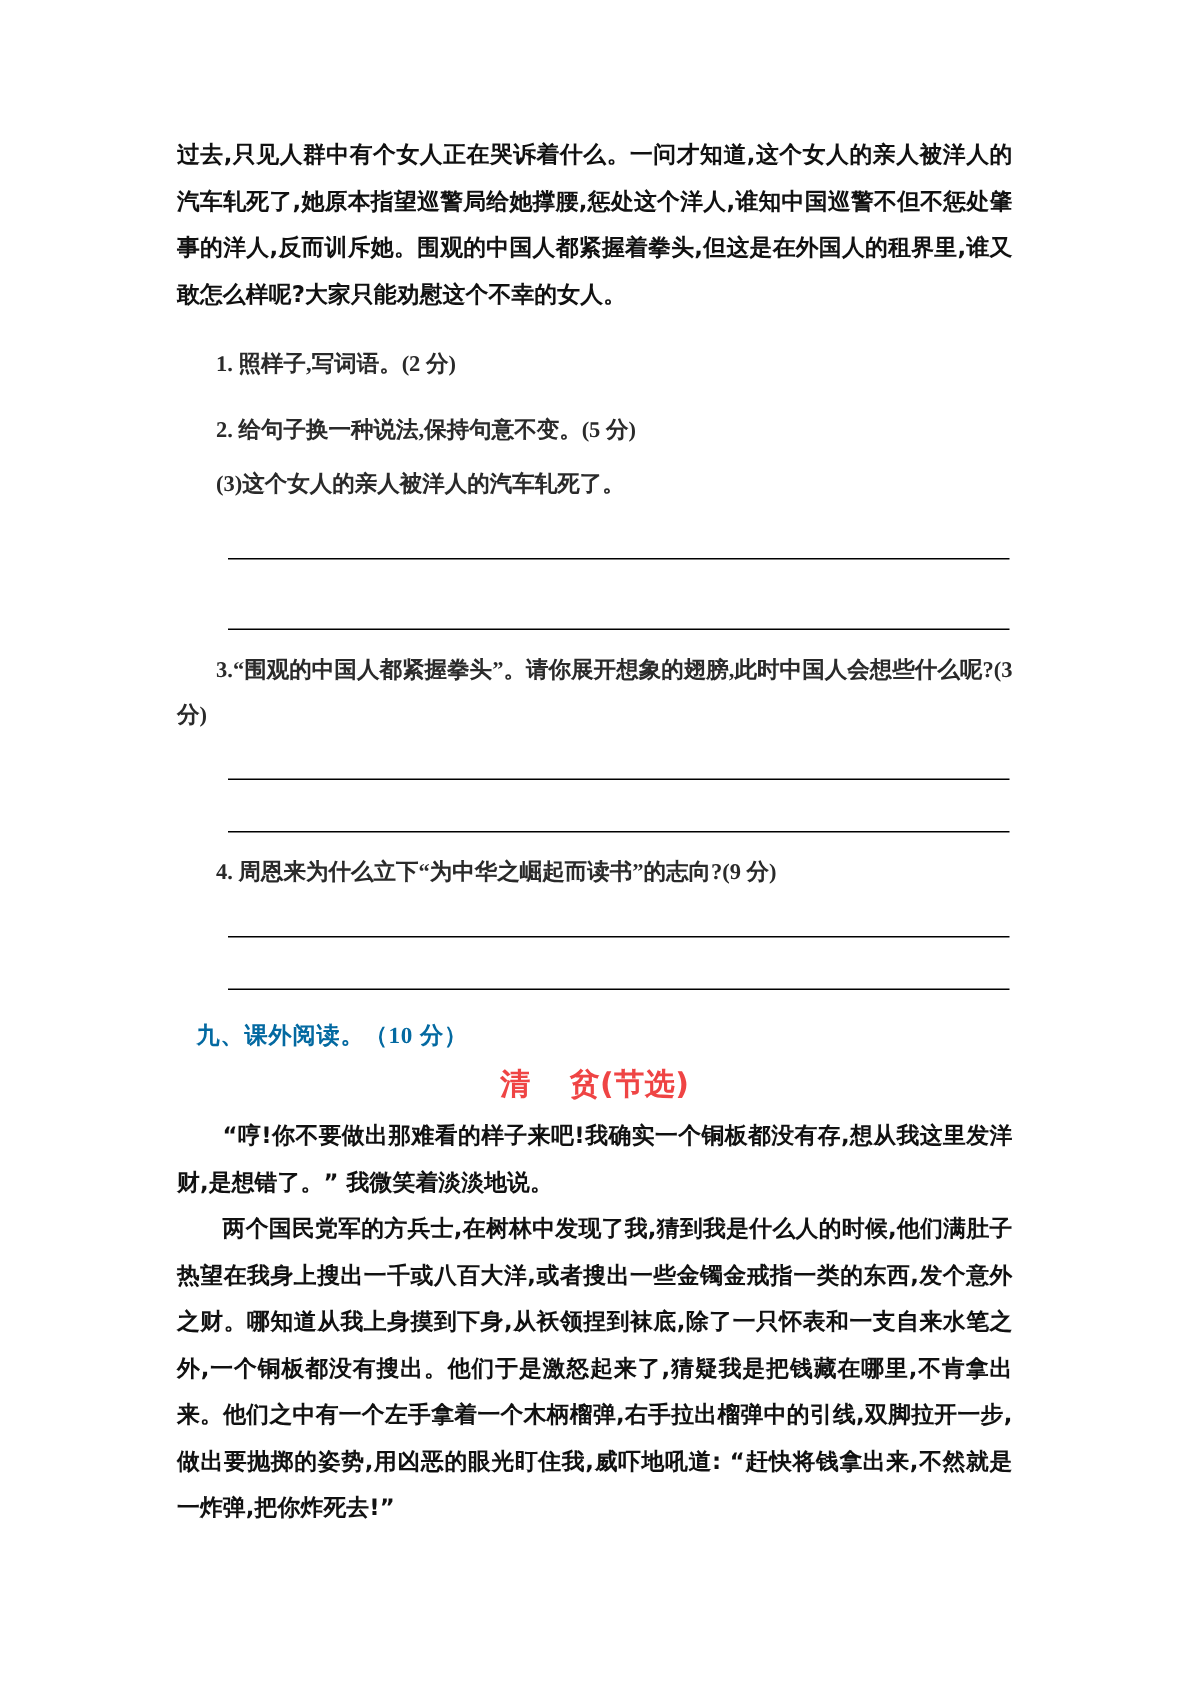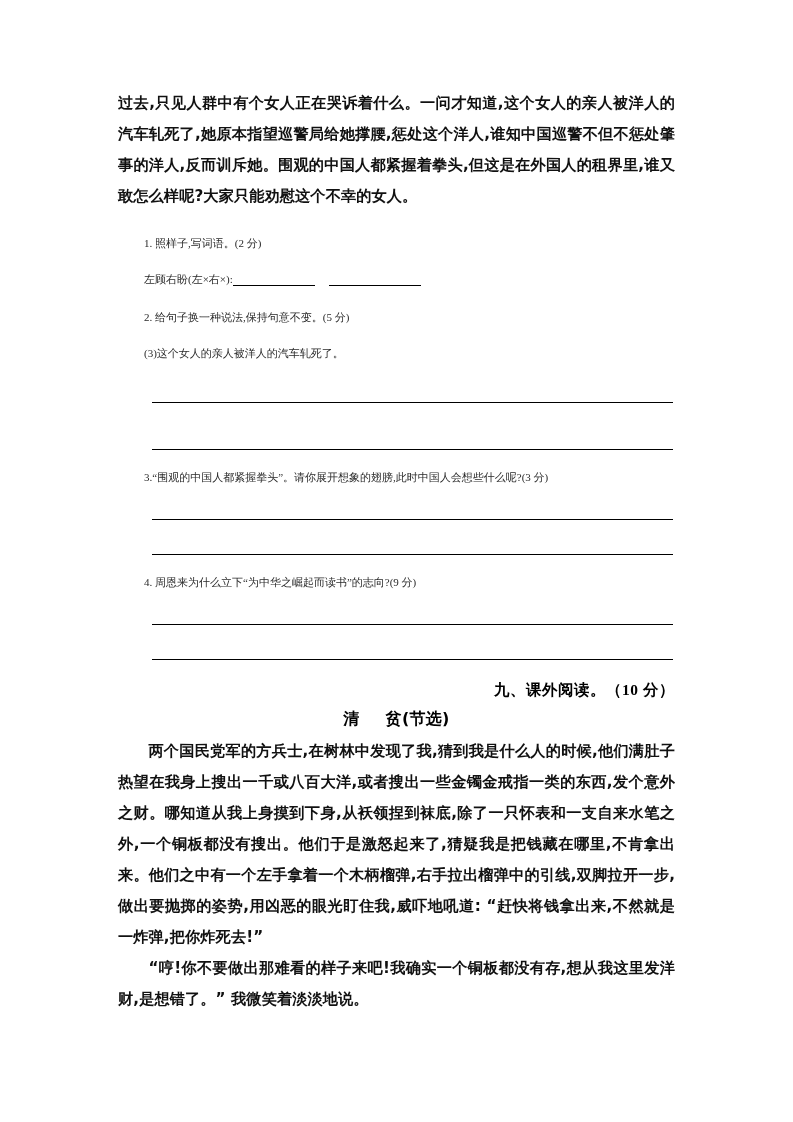--- a/index.html
+++ b/index.html
@@ -43,25 +43,26 @@
     color: #111111;
     margin: 0;
   }
   .passage.indent {
     text-indent: 2em;
   }
 
   
   .q {
     font-family: "Liberation Serif", "DejaVu Serif", serif;
-    font-size: 11px;
+    font-size: 15px;
     line-height: 30px;
     color: #2a2a2a;
     margin: 0;
     text-align: justify;
+    font-weight: bold;
   }
   .q.ind1 { padding-left: 26px; }
   .q.ind-half { padding-left: 13px; }
   .q.hang {
     padding-left: 0;
     text-indent: 26px;
   }
 
   
   .sp-6  { height: 6px; }
@@ -89,34 +90,33 @@
     vertical-align: -3px;
   }
   .blank-a { width: 82px; }
   .blank-b { width: 92px; margin-left: 14px; }
 
   
   .section-head {
     font-family: "Liberation Serif", "DejaVu Serif", serif;
     font-size: 15.4px;
     font-weight: 700;
-    color: #000000;
+    color: #0369a1;
     letter-spacing: 0.6px;
     padding-left: 13px;
     margin: 0;
-    text-align: right;
   }
 
   
   .article-title {
     font-family: "DejaVu Sans", "Liberation Sans", sans-serif;
-    font-size: 16px;
+    font-size: 20px;
     font-weight: 600;
     text-align: center;
-    color: #000000;
+    color: #ef4444;
     margin: 0;
     letter-spacing: 0.3px;
   }
   .title-gap {
     display: inline-block;
     width: 26px;
   }
 </style>
 </head>
 <body>
@@ -125,21 +125,20 @@
   <div class="content">
 
     <p class="passage">过去,只见人群中有个女人正在哭诉着什么。一问才知道,这个女人的亲人被洋人的汽车轧死了,她原本指望巡警局给她撑腰,惩处这个洋人,谁知中国巡警不但不惩处肇事的洋人,反而训斥她。围观的中国人都紧握着拳头,但这是在外国人的租界里,谁又敢怎么样呢?大家只能劝慰这个不幸的女人。</p>
 
     <div class="sp-16"></div>
 
     <p class="q ind1">1. 照样子,写词语。(2 分)</p>
 
     <div class="sp-6"></div>
 
-    <p class="q ind1"><span>左顾右盼(左×右×):</span><span class="blank-inline blank-a"></span><span class="blank-inline blank-b"></span></p>
 
     <div class="sp-8"></div>
 
     <p class="q ind1">2. 给句子换一种说法,保持句意不变。(5 分)</p>
 
     <div class="sp-6"></div>
 
     <p class="q ind1">(3)这个女人的亲人被洋人的汽车轧死了。</p>
 
     <div class="rule-gap-md"></div>
@@ -174,18 +173,18 @@
     <div class="sp-20"></div>
 
     <p class="section-head">九、课外阅读。（10 分）</p>
 
     <div class="sp-8"></div>
 
     <p class="article-title"><span>清</span><span class="title-gap"></span><span>贫(节选)</span></p>
 
     <div class="sp-6"></div>
 
+    <p class="passage indent">“哼!你不要做出那难看的样子来吧!我确实一个铜板都没有存,想从我这里发洋财,是想错了。” 我微笑着淡淡地说。</p>
+
     <p class="passage indent">两个国民党军的方兵士,在树林中发现了我,猜到我是什么人的时候,他们满肚子热望在我身上搜出一千或八百大洋,或者搜出一些金镯金戒指一类的东西,发个意外之财。哪知道从我上身摸到下身,从袄领捏到袜底,除了一只怀表和一支自来水笔之外,一个铜板都没有搜出。他们于是激怒起来了,猜疑我是把钱藏在哪里,不肯拿出来。他们之中有一个左手拿着一个木柄榴弹,右手拉出榴弹中的引线,双脚拉开一步,做出要抛掷的姿势,用凶恶的眼光盯住我,威吓地吼道: “赶快将钱拿出来,不然就是一炸弹,把你炸死去!”</p>
-
-    <p class="passage indent">“哼!你不要做出那难看的样子来吧!我确实一个铜板都没有存,想从我这里发洋财,是想错了。” 我微笑着淡淡地说。</p>
 
   </div>
 </div>
 
 </body></html>

